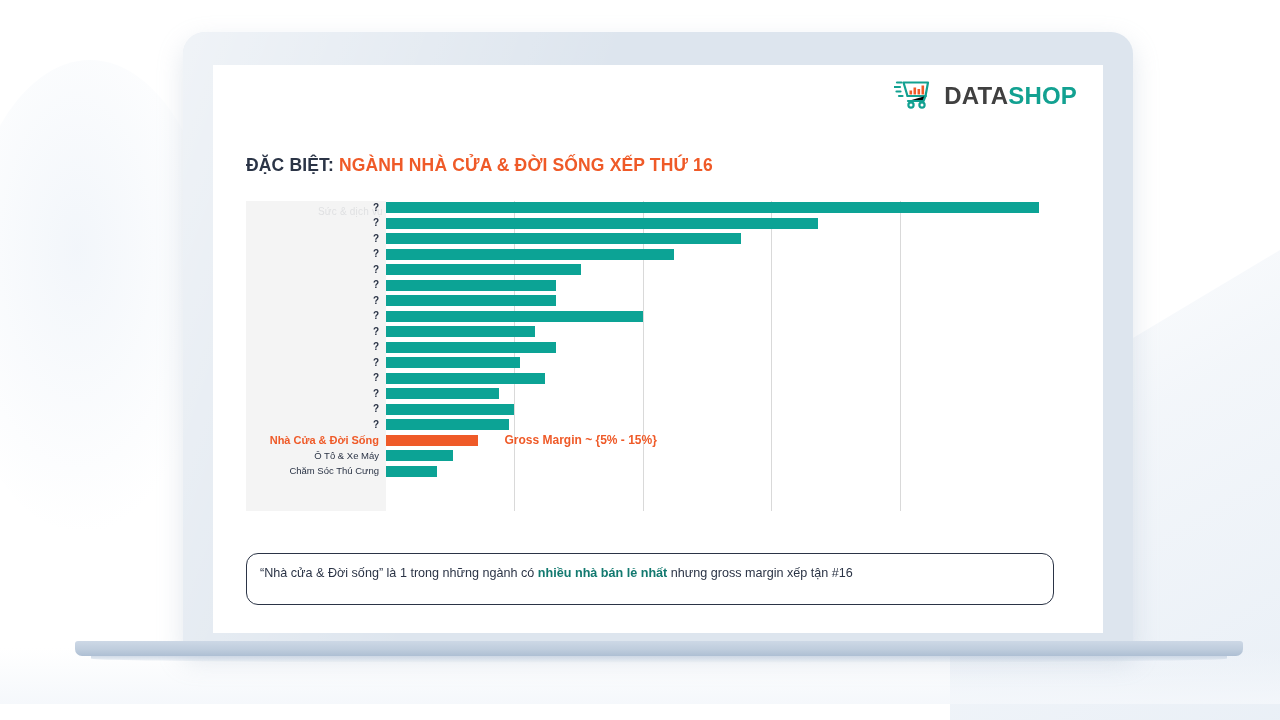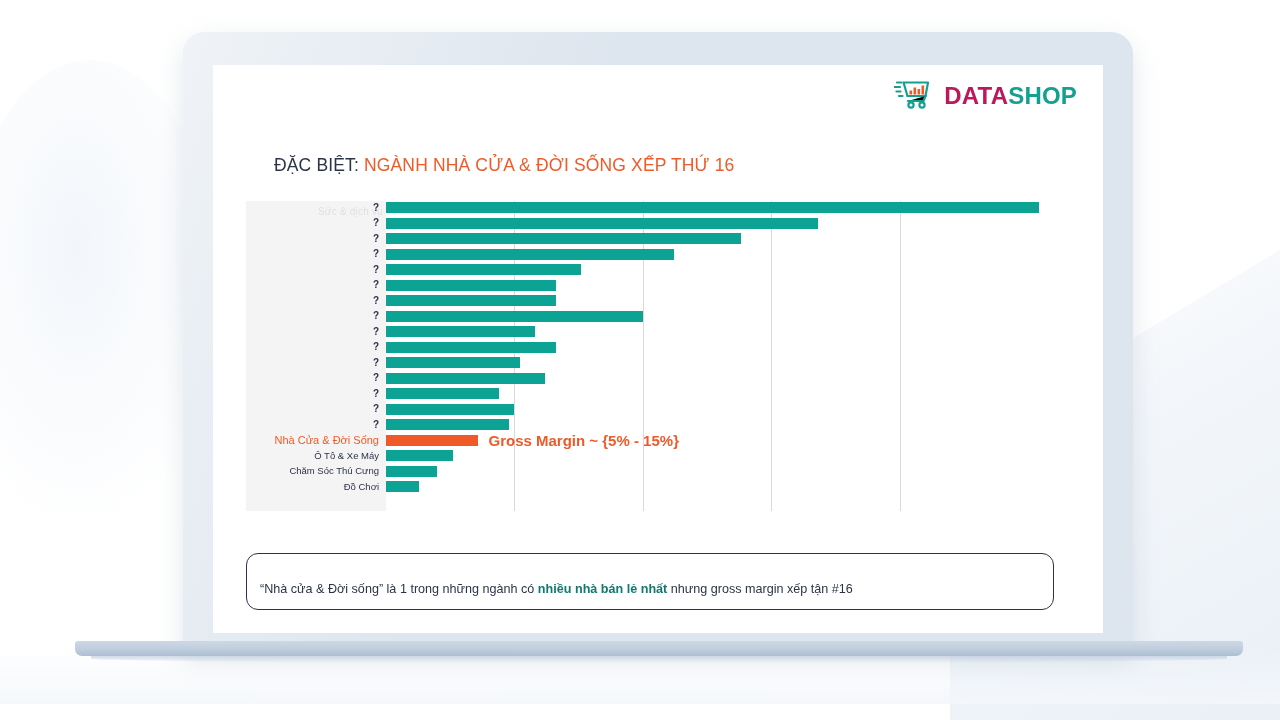--- a/index.html
+++ b/index.html
@@ -70,32 +70,32 @@
 
   
   #slide { position: absolute; inset: 0; padding: 0; }
 
   
   .logo-wrap {
     position: absolute; right: 26px; top: 13px;
     display: flex; align-items: center; gap: 8px;
   }
   .logo-text { font-size: 24px; font-weight: 700; letter-spacing: .2px; line-height: 1; }
-  .logo-data { color: #be185d; }
+  .logo-data { color: #404040; }
   .logo-shop { color: #12a191; }
 
   
   .title-block { position: absolute; left: 33px; top: 88px; }
   .title-line1 {
     font-size: 17.5px; font-weight: 700; color: #2b3446;
     letter-spacing: .15px; line-height: 1.42;
   }
   .title-line2 {
-    font-size: 17.5px; font-weight: 400; color: #2b3446;
-    letter-spacing: .15px; line-height: 1.42; margin-left: 28px;
+    font-size: 17.5px; font-weight: 700; color: #2b3446;
+    letter-spacing: .15px; line-height: 1.42;
   }
   .title-hl { color: #ef5a28; }
 
   
   .chart {
     position: absolute; left: 33px; top: 136px;
     width: 808px; height: 310px;
     background: #ffffff;
   }
   .chart-labelband {
@@ -120,40 +120,41 @@
     position: absolute; left: 0; right: 0; height: 14.6px;
     display: flex; align-items: center;
   }
   .row-label {
     width: 140px; flex: 0 0 140px;
     text-align: right; padding-right: 7px;
     font-size: 9.5px; color: #2b3446; line-height: 1;
     white-space: nowrap; overflow: visible;
   }
   .row-label.q { font-weight: 700; font-size: 10px; }
-  .row-label.hl { color: #ef5a28; font-weight: 400; font-size: 11px; }
+  .row-label.hl { color: #ef5a28; font-weight: 700; font-size: 11px; }
   .bar-area { position: relative; flex: 1 1 auto; height: 100%; }
   .bar {
     position: absolute; left: 0; top: 0; height: 100%;
     background: #0ca395;
   }
   .bar.hl { background: #ef5a28; }
   .bar-note {
     position: absolute; top: 50%; transform: translateY(-50%);
-    font-size: 15px; font-weight: 700; color: #ef5a28;
+    font-size: 12px; font-weight: 700; color: #ef5a28;
     white-space: nowrap;
+    margin-left: 16px;
   }
 
   
   .caption {
     position: absolute; left: 33px; top: 488px;
     width: 808px; min-height: 52px;
     border: 1.6px solid #2b3446;
     border-radius: 12px;
-    padding: 25px 13px 10px 13px;
+    padding: 9px 13px 10px 13px;
   }
   .caption p {
     font-size: 12.6px; color: #2b3446; line-height: 1.62;
     white-space: nowrap;
   }
   .cap-b { font-weight: 700; color: #12796f; }
 </style>
 </head>
 <body>
 
@@ -314,26 +315,20 @@
               <div class="bar-area">
                 <div class="bar" style="width: 51.3846px;"></div>
               </div>
             </div>
             <div class="row" style="top: 249.15px; height: 11.2px;">
               <div class="row-label">Ô Tô &amp; Xe Máy</div>
               <div class="bar-area">
                 <div class="bar" style="width: 66.8px;"></div>
               </div>
             </div>
-            <div class="row" style="top: 280.15px; height: 11.2px;">
-              <div class="row-label">Đồ Chơi</div>
-              <div class="bar-area">
-                <div class="bar" style="width: 33.4px;"></div>
-              </div>
-            </div>
           </div>
       </div>
 
       <div class="caption">
         <p><span>“Nhà cửa &amp; Đời sống” là 1 trong những ngành có </span><span class="cap-b">nhiều nhà bán lẻ nhất</span><span> nhưng gross margin xếp tận #16</span></p>
       </div>
 
     </div>
   </div>
 </div>

